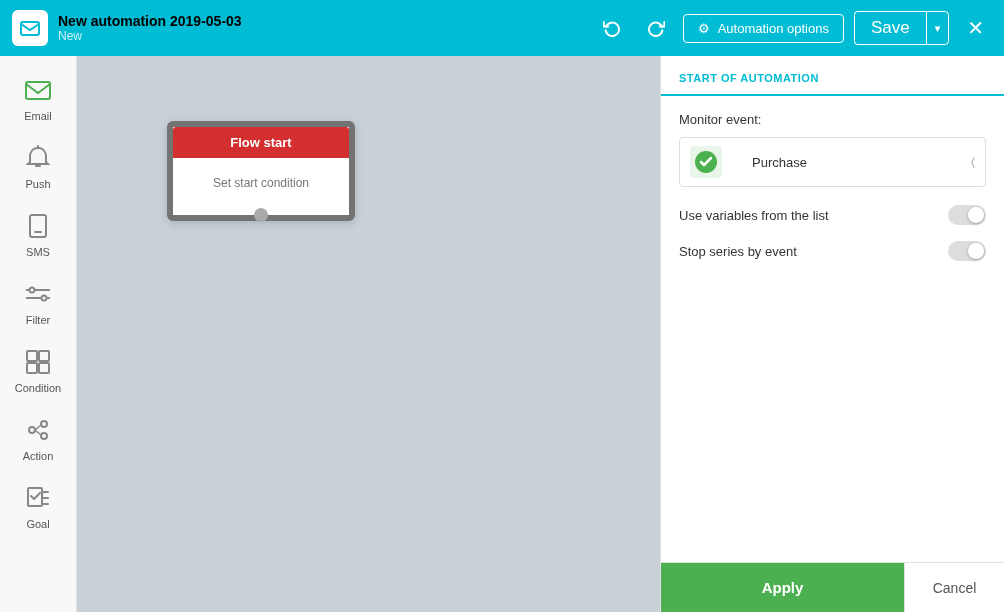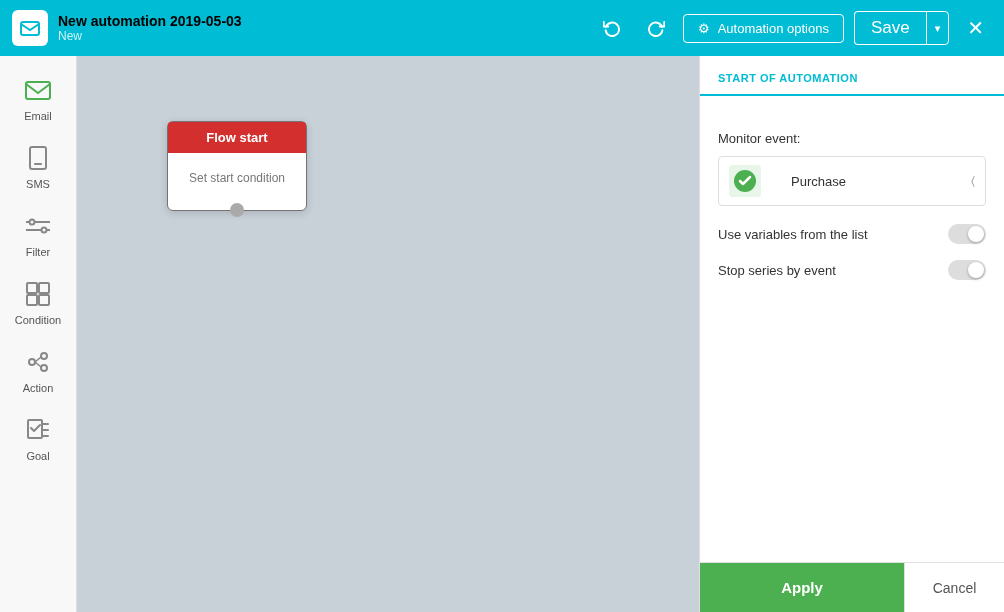--- a/index.html
+++ b/index.html
@@ -117,22 +117,22 @@
       background: #c8d0d8;
       position: relative;
       overflow: hidden;
     }
 
     
     .flow-card {
       position: absolute;
       top: 65px;
       left: 90px;
-      width: 140px;
-      border: 1px solid #737373;
+      width: 188px;
+      border: 6px solid #737373;
       border-radius: 6px;
       background: white;
       box-shadow: 0 2px 8px rgba(0,0,0,0.15);
     }
     .flow-card-header {
       background: #d32f2f;
       color: white;
       text-align: center;
       padding: 8px;
       font-size: 13px;
@@ -149,27 +149,26 @@
       width: 14px; height: 14px;
       background: #aaa;
       border-radius: 50%;
       margin: 0 auto;
       margin-bottom: -7px;
       position: relative;
     }
 
     
     .right-panel {
-      width: 305px;
+      width: 344px;
       background: white;
       border-left: 1px solid #e0e0e0;
       display: flex;
       flex-direction: column;
       flex-shrink: 0;
-      gap: 19px;
     }
     .panel-header {
       padding: 16px 18px 10px;
       border-bottom: 2px solid #00bcd4;
     }
     .panel-title {
       font-size: 11px;
       font-weight: 700;
       color: #00bcd4;
       letter-spacing: 0.5px;
@@ -301,20 +300,30 @@
         <svg width="28" height="28" viewBox="0 0 28 28">
           <rect x="2" y="6" width="24" height="17" rx="2" fill="none" stroke="#4caf50" stroke-width="2"></rect>
           <polyline points="2,8 14,17 26,8" fill="none" stroke="#4caf50" stroke-width="2"></polyline>
         </svg>
       </div>
       <span>Email</span>
     </div>
     <div class="sidebar-item">
       <div class="sidebar-icon">
         <svg width="26" height="26" viewBox="0 0 26 26">
+          <path d="M13 3 C7 3 5 8 5 12 L5 17 L3 19 L23 19 L21 17 L21 12 C21 8 19 3 13 3 Z" fill="none" stroke="#888" stroke-width="2"></path>
+          <line x1="11" y1="21" x2="15" y2="21" stroke="#888" stroke-width="2" stroke-linecap="round"></line>
+          <line x1="13" y1="3" x2="13" y2="1" stroke="#888" stroke-width="2" stroke-linecap="round"></line>
+        </svg>
+      </div>
+      <span>Push</span>
+    </div>
+    <div class="sidebar-item">
+      <div class="sidebar-icon">
+        <svg width="26" height="26" viewBox="0 0 26 26">
           <rect x="5" y="2" width="16" height="22" rx="2" fill="none" stroke="#888" stroke-width="2"></rect>
           <line x1="10" y1="19" x2="16" y2="19" stroke="#888" stroke-width="2" stroke-linecap="round"></line>
         </svg>
       </div>
       <span>SMS</span>
     </div>
     <div class="sidebar-item">
       <div class="sidebar-icon">
         <svg width="28" height="28" viewBox="0 0 28 28">
           <circle cx="8" cy="10" r="2.5" fill="none" stroke="#888" stroke-width="2"></circle>

